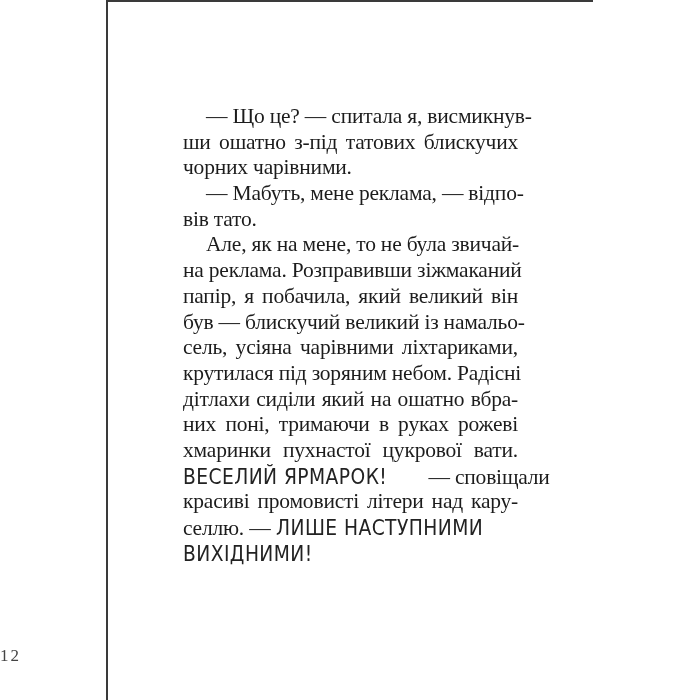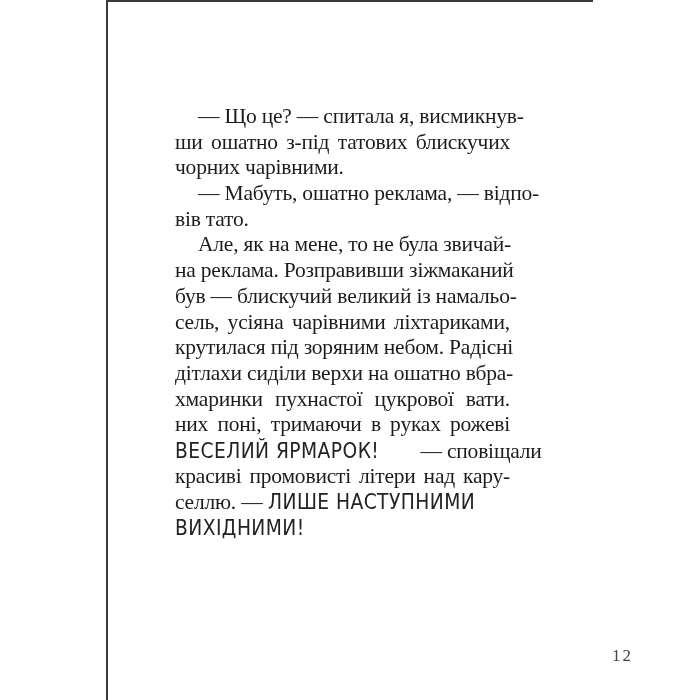--- a/index.html
+++ b/index.html
@@ -19,21 +19,21 @@
       top: 0;
       width: 487px;
       height: 700px;
       border-left: 2px solid #3a3a3a;
       border-top: 2px solid #3a3a3a;
       background: #ffffff;
       box-sizing: border-box;
     }
     .text-block {
       position: absolute;
-      left: 175px;
+      left: 183px;
       top: 104px;
       width: 335px;
       font-family: "Liberation Serif", "DejaVu Serif", serif;
       font-size: 21.5px;
       line-height: 25.7px;
       color: #1c1c1c;
       letter-spacing: -0.2px;
     }
     .line {
       display: block;
@@ -56,45 +56,46 @@
       transform: scaleX(0.85);
       display: inline-block;
       transform-origin: left center;
       color: #222;
     }
     .page-number {
       position: absolute;
       left: 0;
       width: 633px;
       top: 646px;
-      text-align: right;
+      text-align: left;
       font-family: "Liberation Serif", "DejaVu Serif", serif;
       font-size: 17px;
       color: #444;
       letter-spacing: 2px;
     }
   </style>
 </head>
 <body>
 
 <div class="page"></div>
 
 <div class="text-block">
   <span class="line indent">— Що це? — спитала я, висмикнув-</span>
   <span class="line">ши ошатно з-під татових блискучих</span>
   <span class="line last">чорних чарівними.</span>
-  <span class="line indent">— Мабуть, ошатно реклама, — відпо-</span>
+  <span class="line indent">— Мабуть, мене реклама, — відпо-</span>
   <span class="line last">вів тато.</span>
   <span class="line indent">Але, як на мене, то не була звичай-</span>
   <span class="line">на реклама. Розправивши зіжмаканий</span>
+  <span class="line">папір, я побачила, який великий він</span>
   <span class="line">був — блискучий великий із намальо-</span>
   <span class="line">сель, усіяна чарівними ліхтариками,</span>
   <span class="line">крутилася під зоряним небом. Радісні</span>
-  <span class="line">дітлахи сиділи верхи на ошатно вбра-</span>
+  <span class="line">дітлахи сиділи який на ошатно вбра-</span>
+  <span class="line">них поні, тримаючи в руках рожеві</span>
   <span class="line">хмаринки пухнастої цукрової вати.</span>
-  <span class="line">них поні, тримаючи в руках рожеві</span>
   <span class="line last"><span class="deco">ВЕСЕЛИЙ ЯРМАРОК!</span><span> — сповіщали</span></span>
   <span class="line">красиві промовисті літери над кару-</span>
   <span class="line last"><span>селлю. — </span><span class="deco">ЛИШЕ НАСТУПНИМИ</span></span>
   <span class="line last"><span class="deco">ВИХІДНИМИ!</span></span>
 </div>
 
 <div class="page-number">12</div>
 
 </body></html>

